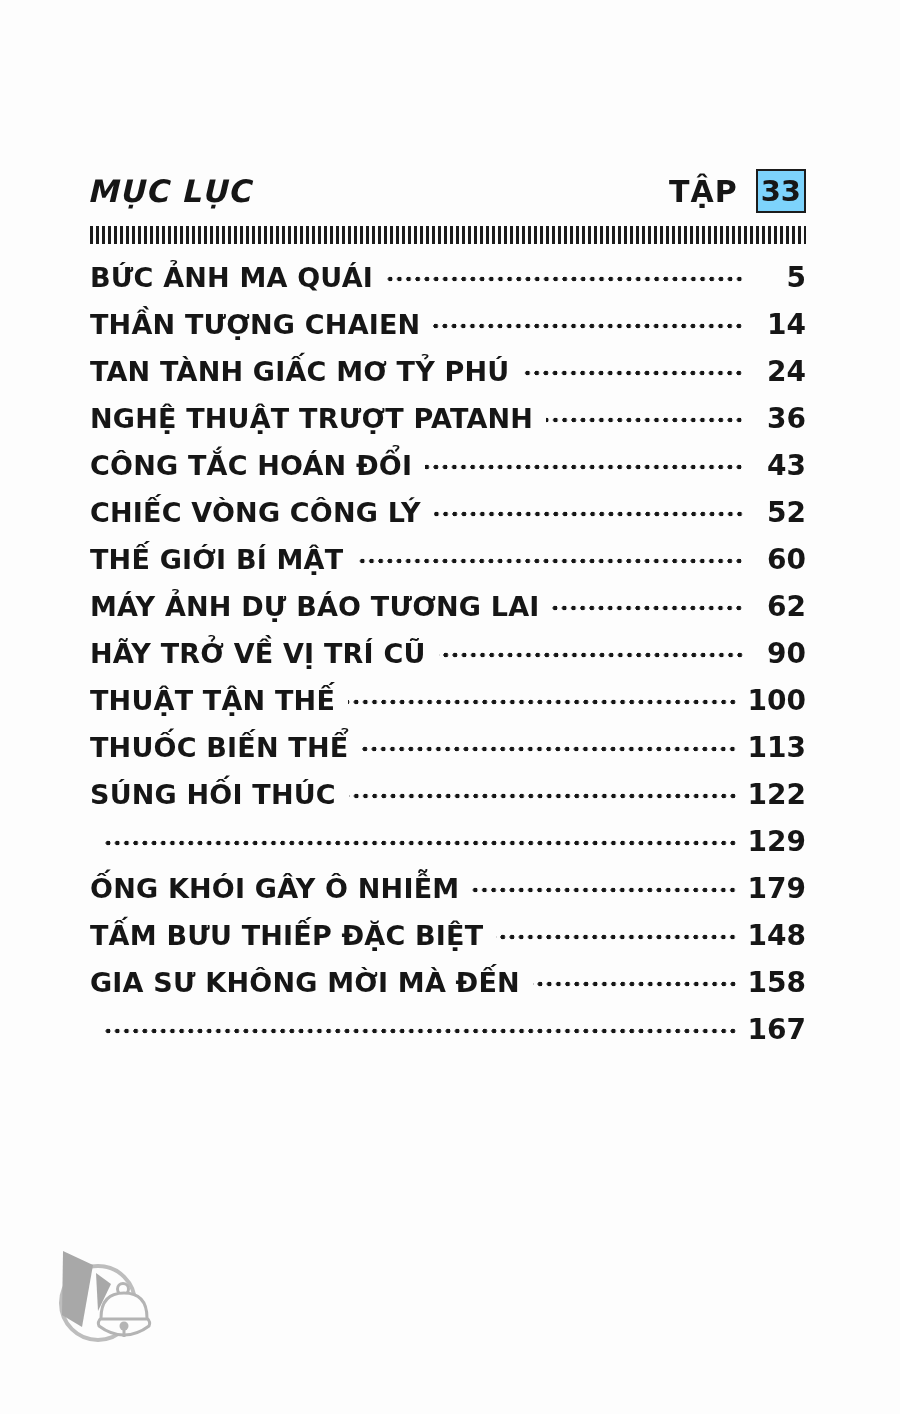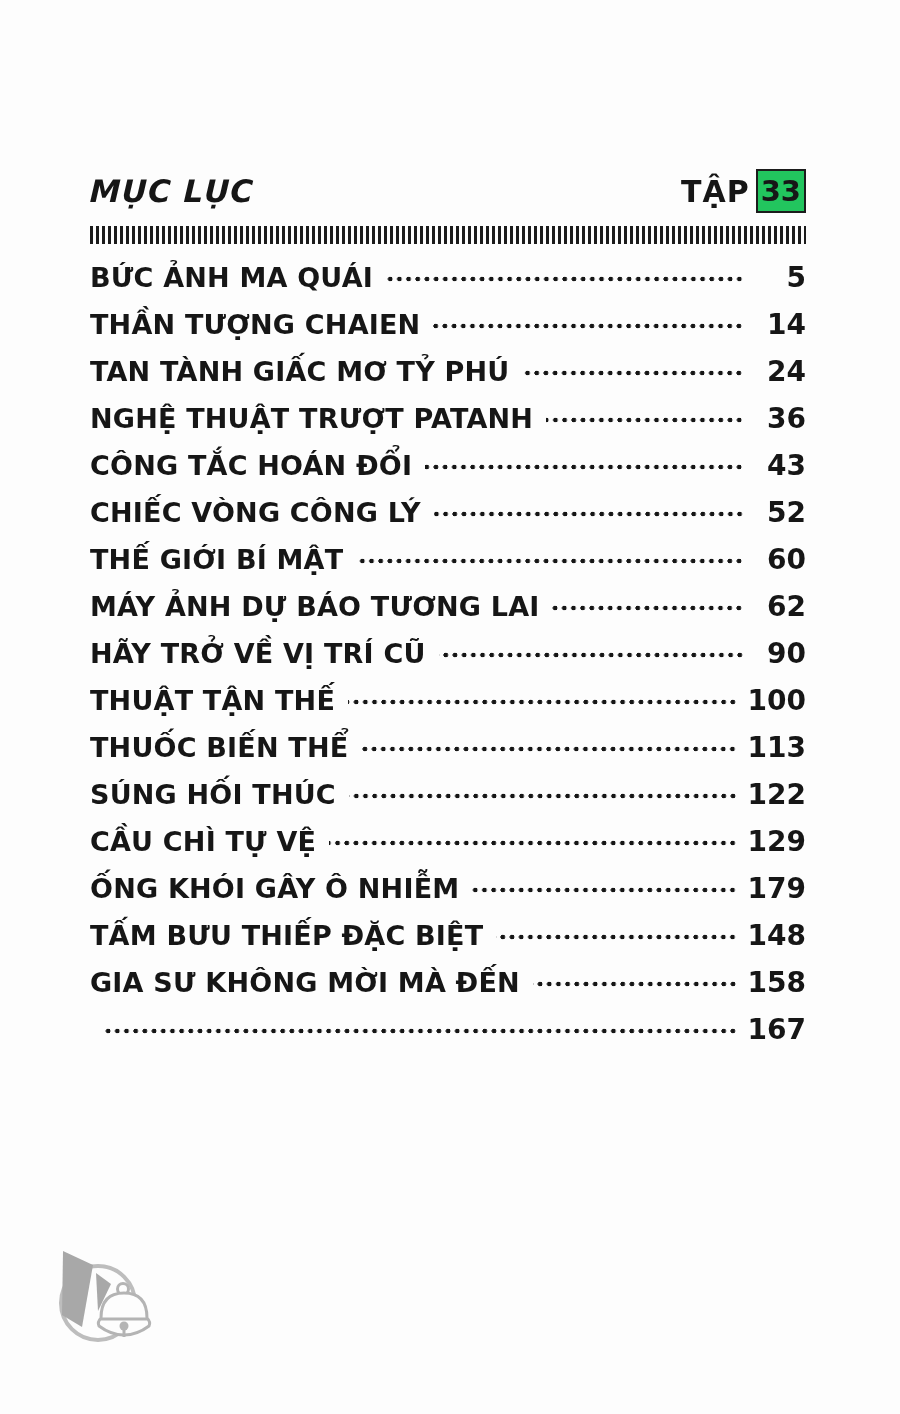--- a/index.html
+++ b/index.html
@@ -30,38 +30,38 @@
   .page-title {
     font-size: 31px;
     font-weight: bold;
     letter-spacing: 1px;
     font-style: italic;
     transform: skewX(-2deg);
   }
   .volume {
     display: flex;
     align-items: center;
-    gap: 6px;
+    gap: 18px;
   }
   .volume-label {
     font-size: 30px;
     font-weight: bold;
     letter-spacing: 1px;
   }
   .volume-box {
     border: 2px solid #1c1c1c;
     min-width: 40px;
     height: 40px;
     display: flex;
     align-items: center;
     justify-content: center;
     font-size: 29px;
     font-weight: bold;
     padding: 0 3px;
-    background: #22c55e;
+    background: #7dd3fc;
   }
   
   .divider {
     position: absolute;
     left: 90px;
     width: 716px;
     top: 226px;
     height: 18px;
     background: repeating-linear-gradient(90deg, #1b1b1b 0px, #1b1b1b 3px, #fdfdfd 3px, #fdfdfd 6px);
   }
@@ -192,21 +192,20 @@
       <span class="pagenum">113</span>
     </div>
 
     <div class="row">
       <span class="title">SÚNG HỐI THÚC</span>
       <span class="leader"></span>
       <span class="pagenum">122</span>
     </div>
 
     <div class="row">
-      <span class="title">CẦU CHÌ TỰ VỆ</span>
       <span class="leader"></span>
       <span class="pagenum">129</span>
     </div>
 
     <div class="row">
       <span class="title">ỐNG KHÓI GÂY Ô NHIỄM</span>
       <span class="leader"></span>
       <span class="pagenum">179</span>
     </div>
 

